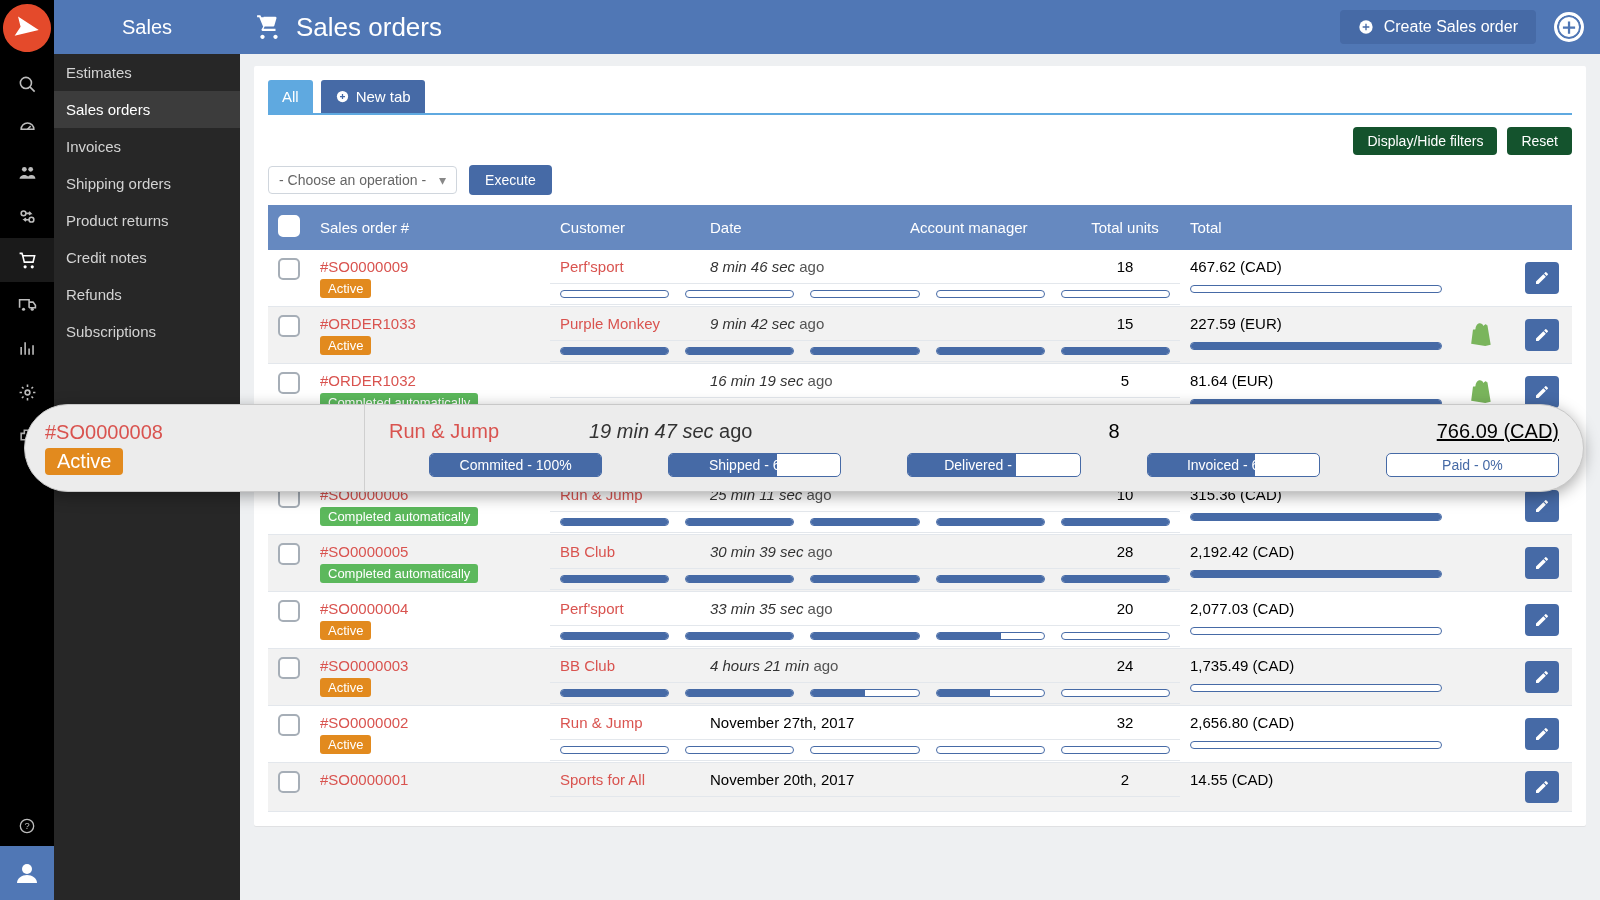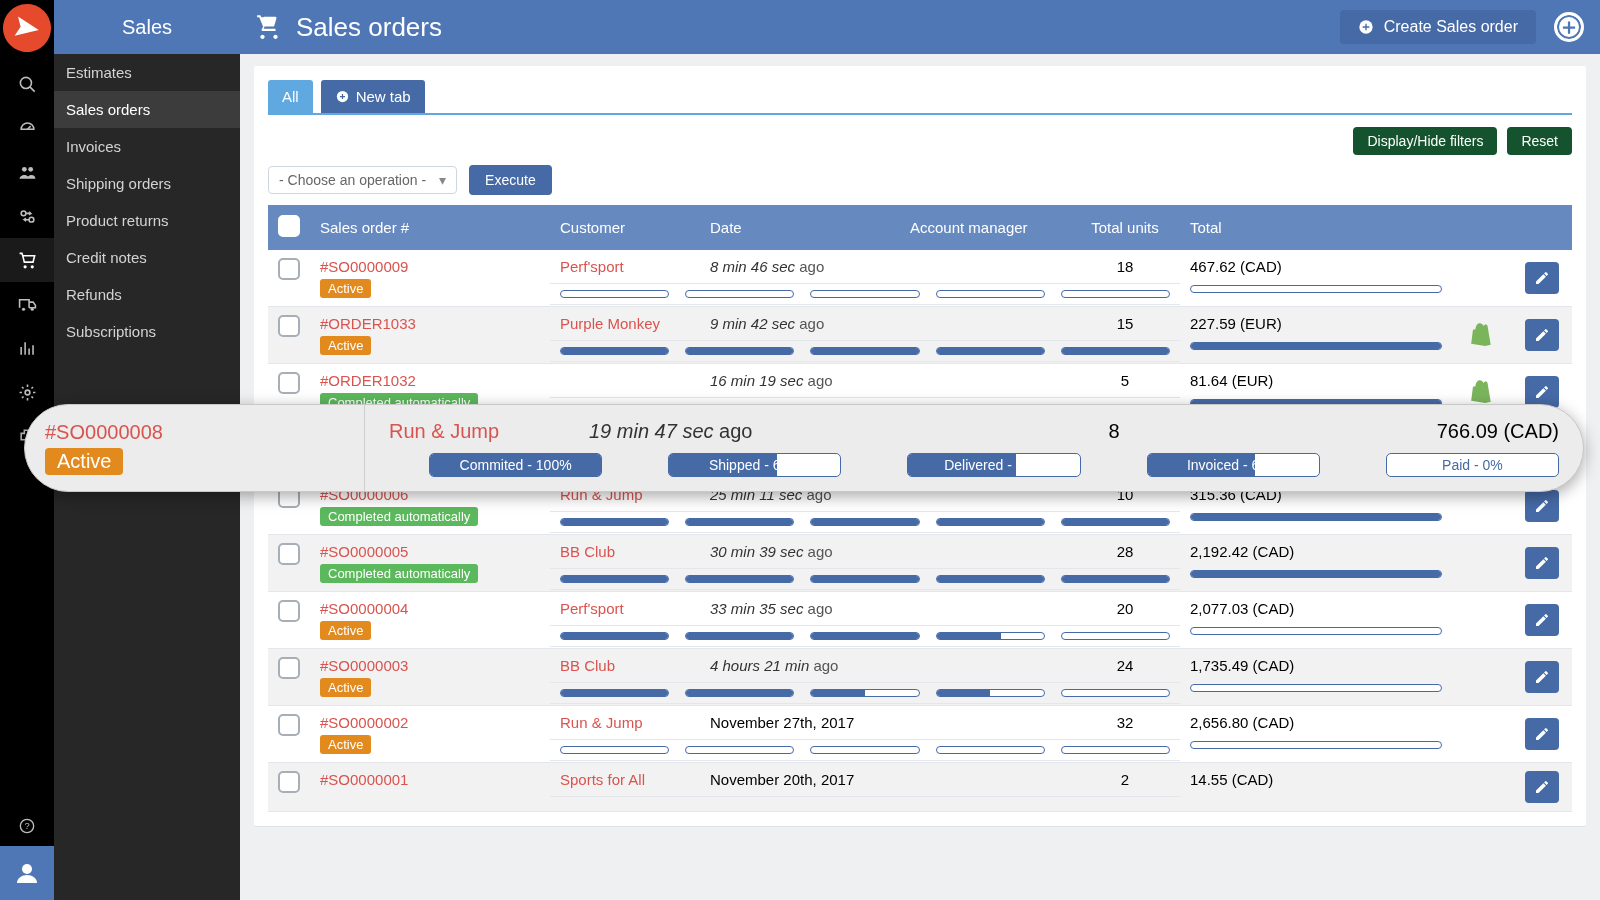--- a/index.html
+++ b/index.html
@@ -74,21 +74,21 @@
 #callout .seg { display:flex; flex-direction:column; justify-content:center; padding:0 20px; }
 #callout .seg.id { flex:0 0 340px; border-right:1px solid #cfcfcf; }
 #callout .seg.id .ord { color:#d9534f; font-size:20px; }
 #callout .seg.id .sbadge { background:#e28a1e; color:#fff; border-radius:4px; padding:2px 12px; font-size:20px; margin-top:4px; width:max-content; }
 #callout .rest { flex:1; display:flex; flex-direction:column; justify-content:center; gap:10px; padding:0 24px; }
 #callout .top { display:flex; align-items:center; }
 #callout .top .cust { color:#d9534f; font-size:20px; flex:0 0 200px; }
 #callout .top .time { font-size:20px; color:#333; flex:0 0 340px; }
 #callout .top .time em { }
 #callout .top .units { flex:1; text-align:center; font-size:20px; }
-#callout .top .total { flex:0 0 260px; text-align:right; font-size:20px; }
+#callout .top .total { flex:0 0 260px; text-align:right; font-size:20px;text-decoration:underline; }
 #callout .pbars { display:flex; gap:26px; }
 .pb { flex:1; height:24px; border:1px solid #466aa6; border-radius:5px; overflow:hidden; position:relative; background:#fff;margin-left:40px; }
 .pb .fill { position:absolute; inset:0; background:#466aa6; }
 .pb .lbl { position:absolute; inset:0; display:flex; align-items:center; justify-content:center; font-size:14px; color:#fff; }
 .pb.empty .lbl { color:#466aa6; }
 
 
 svg { width:1em; height:1em; fill:currentColor; vertical-align:-0.12em; }
 </style>
 </head>

